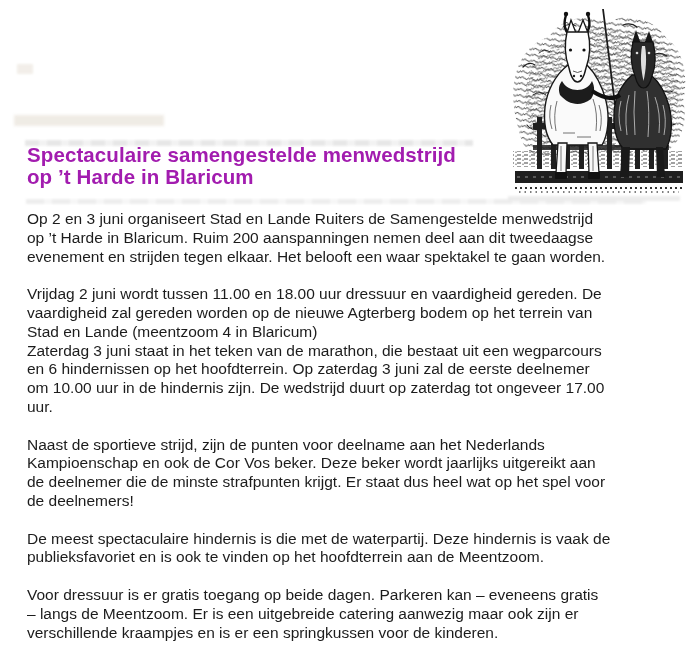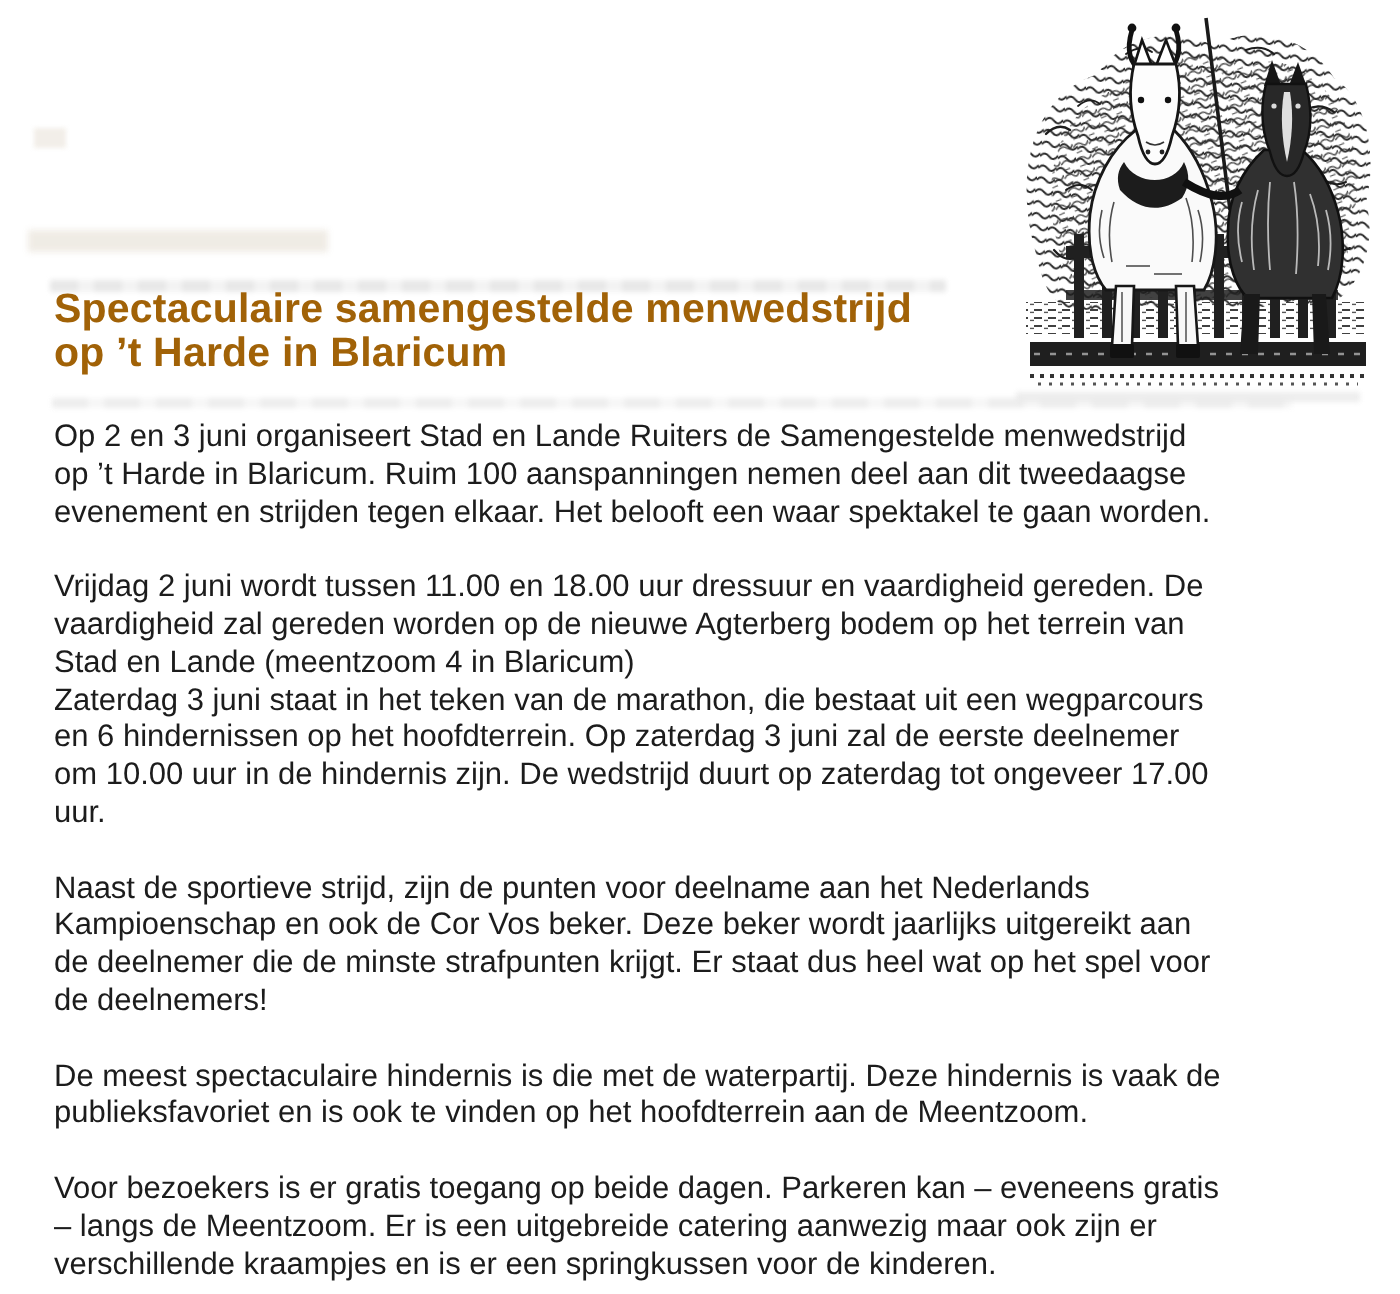--- a/index.html
+++ b/index.html
@@ -31,21 +31,21 @@
     margin: 0;
   }
 
   .title {
     position: absolute;
     left: 27px; top: 144px;
     margin: 0;
     font-size: 20.5px;
     line-height: 22px;
     font-weight: 700;
-    color: #a16207;
+    color: #a21caf;
     white-space: pre;
     letter-spacing: 0.1px;
   }
 
   .body-text {
     position: absolute;
     left: 27px; top: 210px;
     width: 665px;
     color: #1c1c1c;
     font-size: 15.5px;
@@ -177,33 +177,33 @@
         <path d="M153,142 L154,172 L162,172 L160,142 Z" fill="#191919"></path>
       </g>
     </svg>
   </figure>
 
   <h1 class="title">Spectaculaire samengestelde menwedstrijd
 op ’t Harde in Blaricum</h1>
 
   <div class="body-text">
     <p class="para">Op 2 en 3 juni organiseert Stad en Lande Ruiters de Samengestelde menwedstrijd
-op ’t Harde in Blaricum. Ruim 100 aanspanningen nemen deel aan dit tweedaagse
+op ’t Harde in Blaricum. Ruim 200 aanspanningen nemen deel aan dit tweedaagse
 evenement en strijden tegen elkaar. Het belooft een waar spektakel te gaan worden.</p>
     <p class="para">Vrijdag 2 juni wordt tussen 11.00 en 18.00 uur dressuur en vaardigheid gereden. De
 vaardigheid zal gereden worden op de nieuwe Agterberg bodem op het terrein van
 Stad en Lande (meentzoom 4 in Blaricum)
 Zaterdag 3 juni staat in het teken van de marathon, die bestaat uit een wegparcours
 en 6 hindernissen op het hoofdterrein. Op zaterdag 3 juni zal de eerste deelnemer
 om 10.00 uur in de hindernis zijn. De wedstrijd duurt op zaterdag tot ongeveer 17.00
 uur.</p>
     <p class="para">Naast de sportieve strijd, zijn de punten voor deelname aan het Nederlands
 Kampioenschap en ook de Cor Vos beker. Deze beker wordt jaarlijks uitgereikt aan
 de deelnemer die de minste strafpunten krijgt. Er staat dus heel wat op het spel voor
 de deelnemers!</p>
     <p class="para">De meest spectaculaire hindernis is die met de waterpartij. Deze hindernis is vaak de
 publieksfavoriet en is ook te vinden op het hoofdterrein aan de Meentzoom.</p>
-    <p class="para">Voor bezoekers is er gratis toegang op beide dagen. Parkeren kan – eveneens gratis
+    <p class="para">Voor dressuur is er gratis toegang op beide dagen. Parkeren kan – eveneens gratis
 – langs de Meentzoom. Er is een uitgebreide catering aanwezig maar ook zijn er
 verschillende kraampjes en is er een springkussen voor de kinderen.</p>
   </div>
 
 </div>
 
 </body></html>

